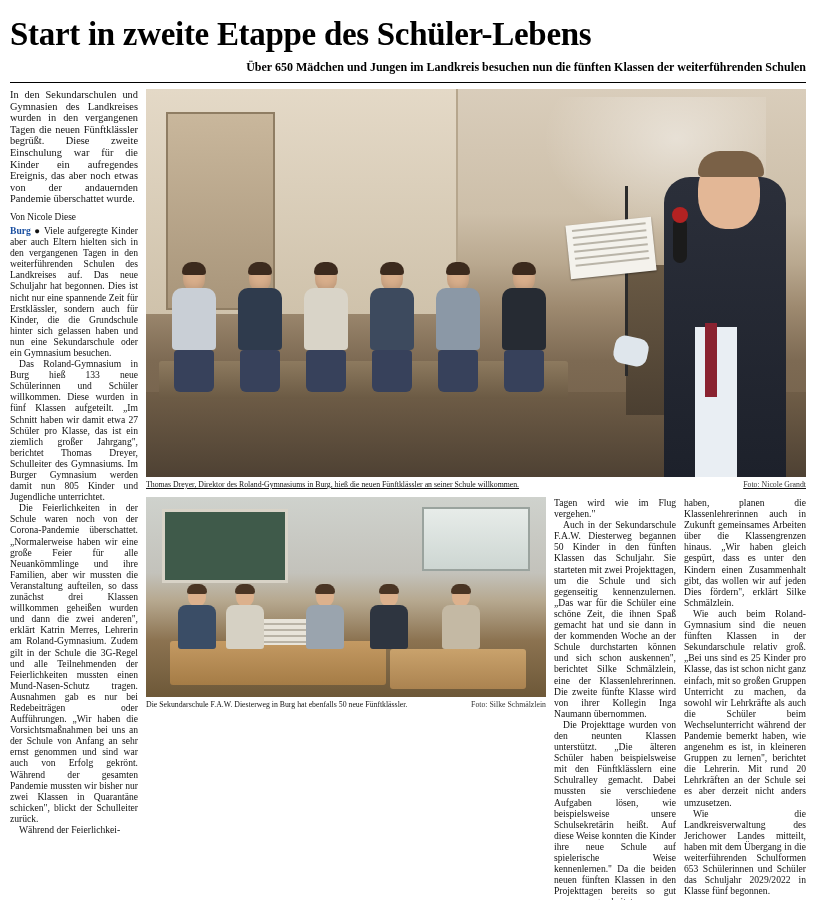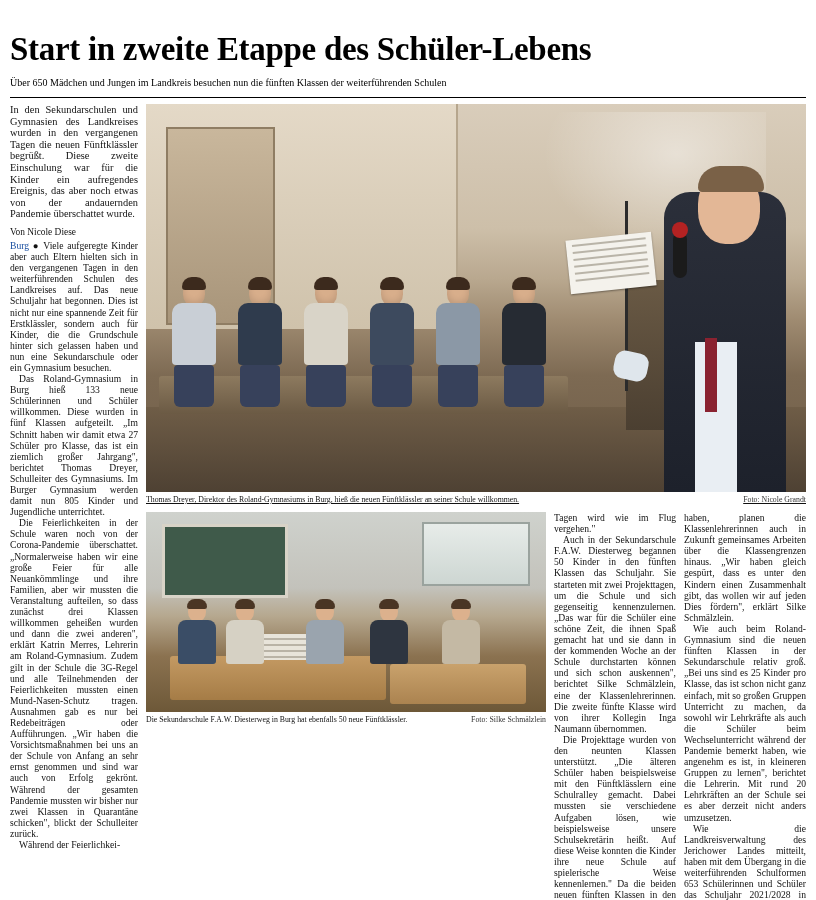--- a/index.html
+++ b/index.html
@@ -20,30 +20,31 @@
     height: 900px;
     padding: 0;
     box-sizing: border-box;
   }
   .headline {
     font-family: "Liberation Serif", serif;
     font-weight: bold;
     font-size: 33px;
     line-height: 36px;
     letter-spacing: -0.3px;
-    margin: 31px 10px 0 10px;
+    margin: 16px 10px 0 10px;
     color: #000;
   }
   .subhead {
     font-family: "Liberation Serif", serif;
-    font-weight: normal;
-    font-size: 10px;
+    font-weight: bold;
+    font-size: 12px;
     line-height: 15px;
     margin: 8px 10px 0 10px;
     color: #000;
+    text-align: right;
   }
   .rule {
     border-bottom: 1px solid #000;
     margin: 7px 10px 0 10px;
     height: 0;
   }
   .content {
     position: relative;
     margin: 6px 10px 0 10px;
     display: flex;
@@ -60,21 +61,21 @@
     text-align: justify;
     hyphens: auto;
   }
   .byline {
     font-size: 9.4px;
     line-height: 11px;
     margin-top: 7px;
     margin-bottom: 2px;
   }
   .dateline {
-    font-weight: normal;
+    font-weight: bold;
     color: #1a4fa0;
   }
   .body-text {
     font-size: 9.6px;
     line-height: 11.1px;
     text-align: justify;
     hyphens: auto;
     margin: 0;
   }
   .body-text + .body-text {
@@ -384,20 +385,20 @@
 
         <div class="photo2-right">
           <div class="col">
             <p class="body-text">Tagen wird wie im Flug vergehen."</p>
             <p class="body-text">Auch in der Sekundarschule F.A.W. Diesterweg begannen 50 Kinder in den fünften Klassen das Schuljahr. Sie starteten mit zwei Projekttagen, um die Schule und sich gegenseitig kennenzulernen. „Das war für die Schüler eine schöne Zeit, die ihnen Spaß gemacht hat und sie dann in der kommenden Woche an der Schule durchstarten können und sich schon auskennen", berichtet Silke Schmälzlein, eine der Klassenlehrerinnen. Die zweite fünfte Klasse wird von ihrer Kollegin Inga Naumann übernommen.</p>
             <p class="body-text">Die Projekttage wurden von den neunten Klassen unterstützt. „Die älteren Schüler haben beispielsweise mit den Fünftklässlern eine Schulralley gemacht. Dabei mussten sie verschiedene Aufgaben lösen, wie beispielsweise unsere Schulsekretärin heißt. Auf diese Weise konnten die Kinder ihre neue Schule auf spielerische Weise kennenlernen." Da die beiden neuen fünften Klassen in den Projekttagen bereits so gut zusammengearbeitet</p>
           </div>
           <div class="col">
             <p class="body-text">haben, planen die Klassenlehrerinnen auch in Zukunft gemeinsames Arbeiten über die Klassengrenzen hinaus. „Wir haben gleich gespürt, dass es unter den Kindern einen Zusammenhalt gibt, das wollen wir auf jeden Dies fördern", erklärt Silke Schmälzlein.</p>
             <p class="body-text">Wie auch beim Roland-Gymnasium sind die neuen fünften Klassen in der Sekundarschule relativ groß. „Bei uns sind es 25 Kinder pro Klasse, das ist schon nicht ganz einfach, mit so großen Gruppen Unterricht zu machen, da sowohl wir Lehrkräfte als auch die Schüler beim Wechselunterricht während der Pandemie bemerkt haben, wie angenehm es ist, in kleineren Gruppen zu lernen", berichtet die Lehrerin. Mit rund 20 Lehrkräften an der Schule sei es aber derzeit nicht anders umzusetzen.</p>
-            <p class="body-text">Wie die Landkreisverwaltung des Jerichower Landes mitteilt, haben mit dem Übergang in die weiterführenden Schulformen 653 Schülerinnen und Schüler das Schuljahr 2021/2028 in Klasse fünf begonnen.</p>
+            <p class="body-text">Wie die Landkreisverwaltung des Jerichower Landes mitteilt, haben mit dem Übergang in die weiterführenden Schulformen 653 Schülerinnen und Schüler das Schuljahr 2029/2022 in Klasse fünf begonnen.</p>
           </div>
         </div>
       </div>
 
     </div>
   </div>
 </div>
 
 </body></html>

